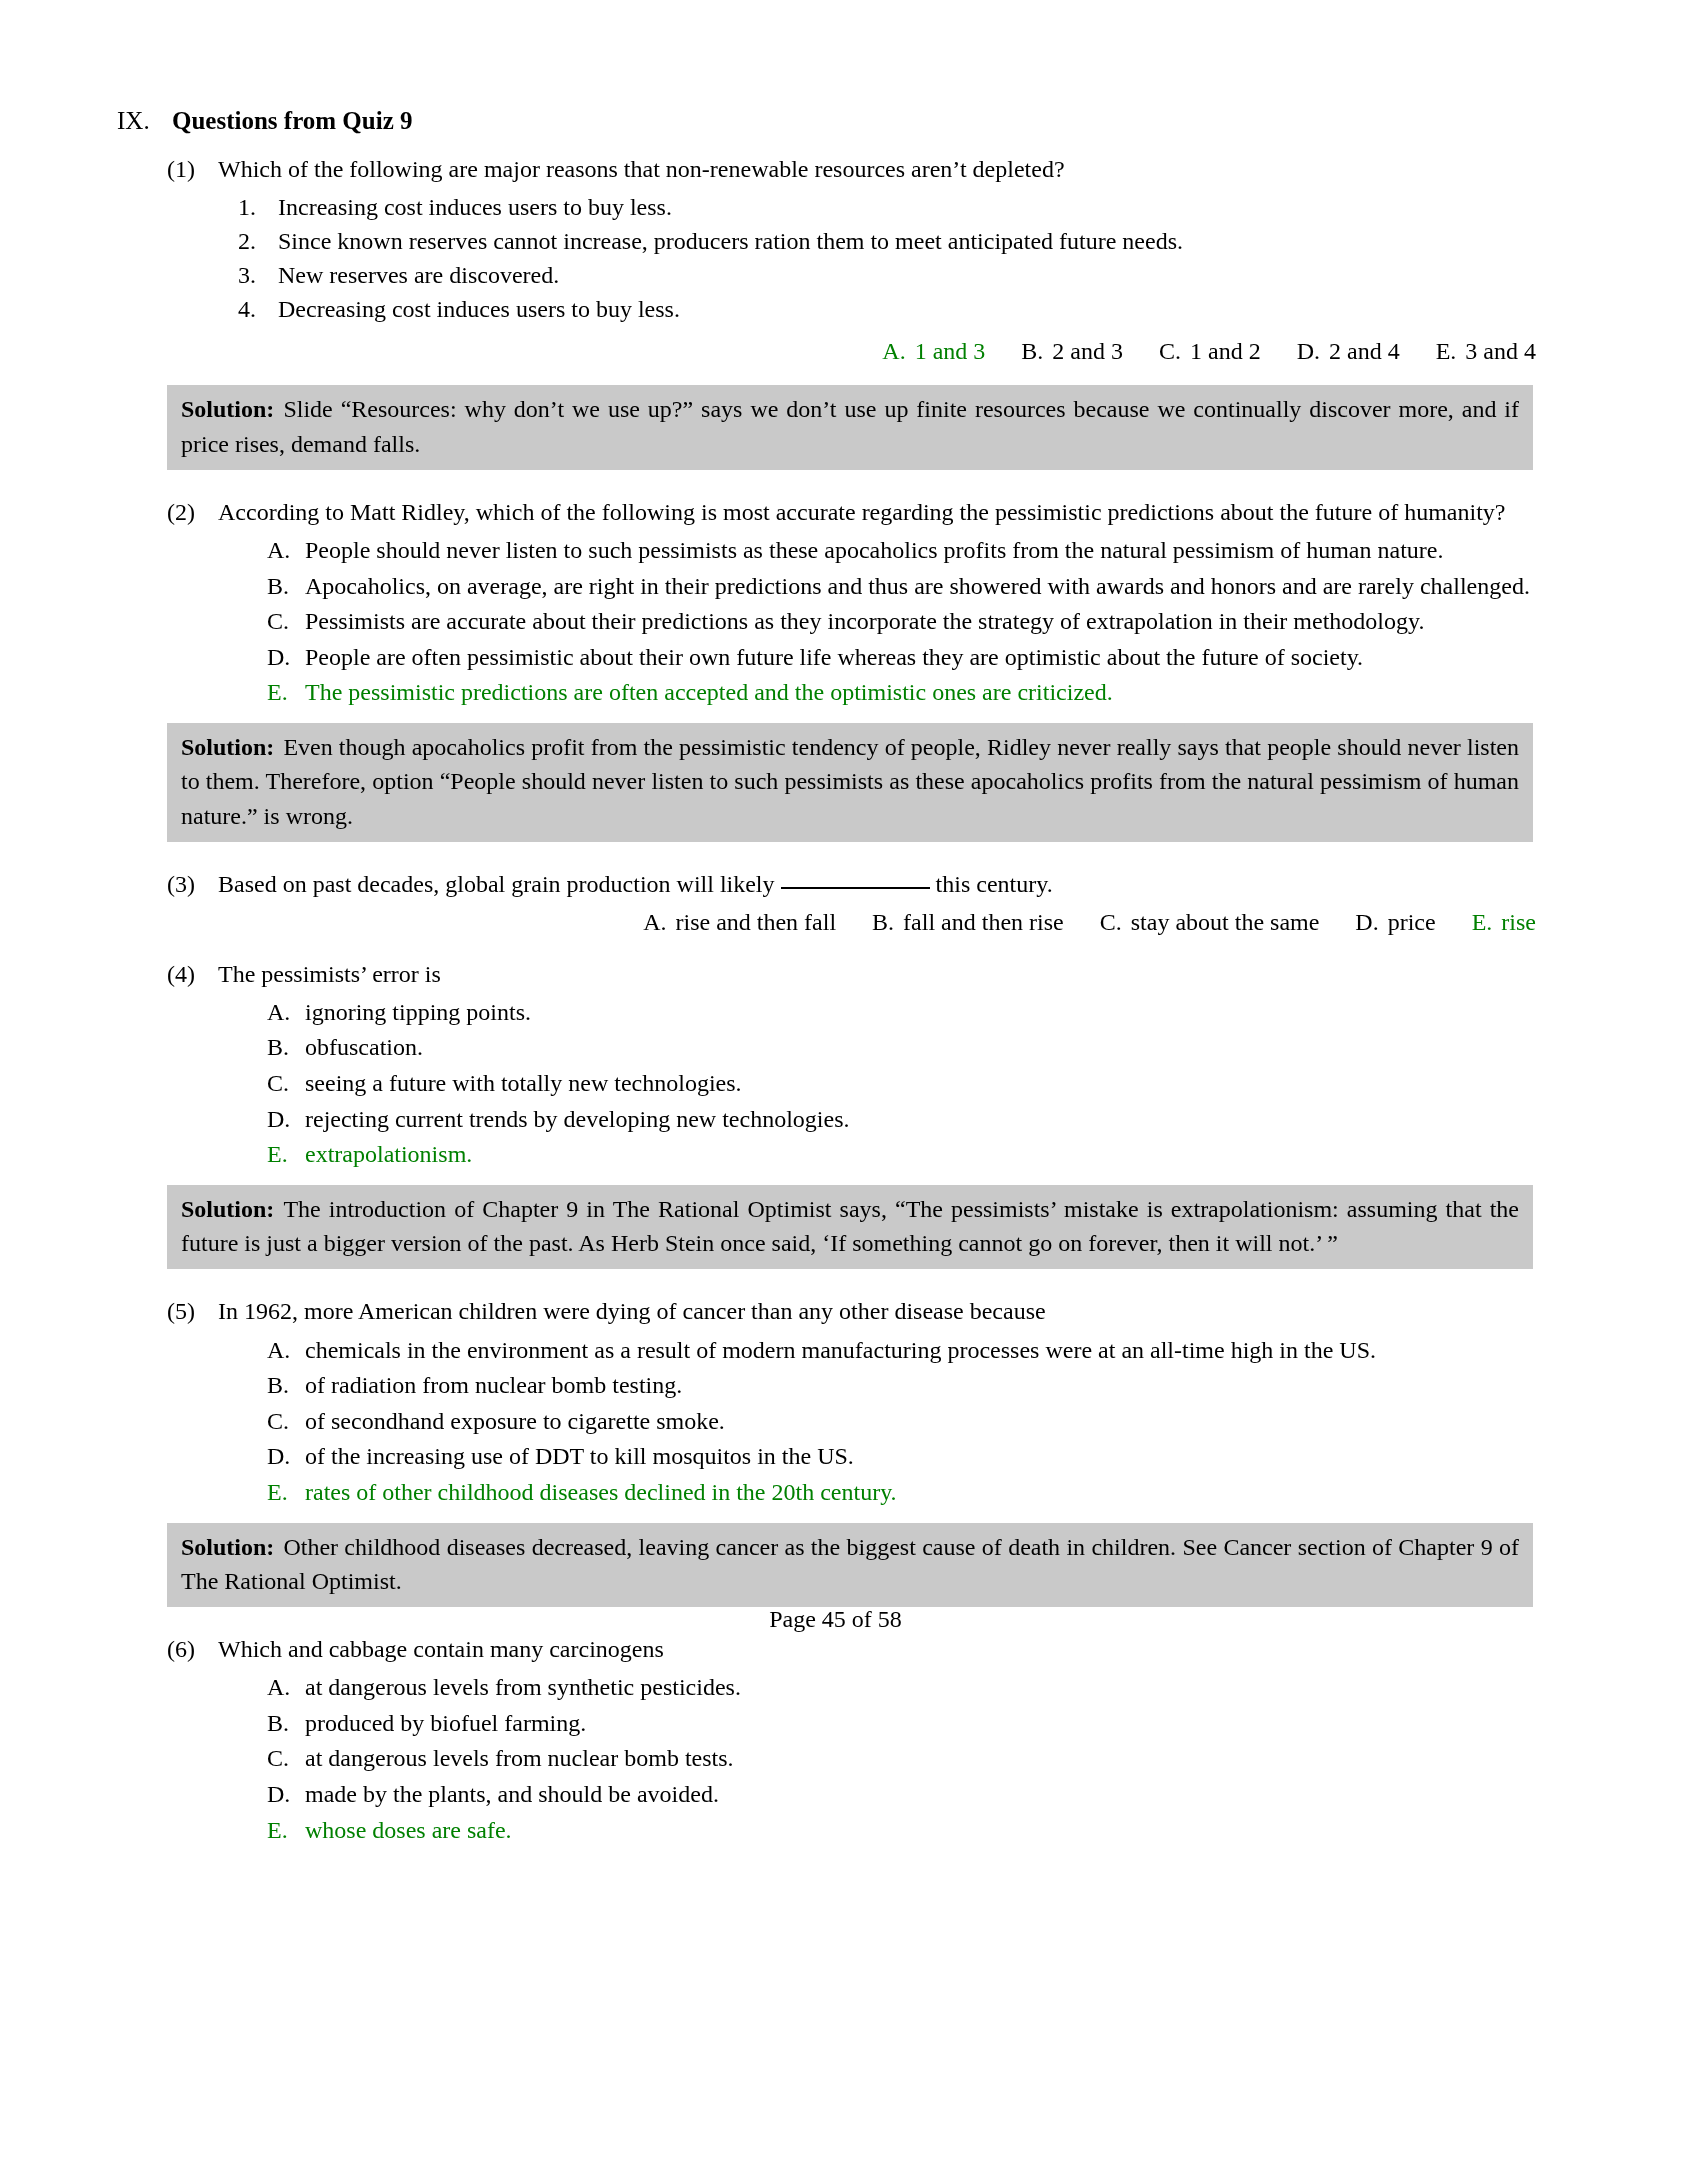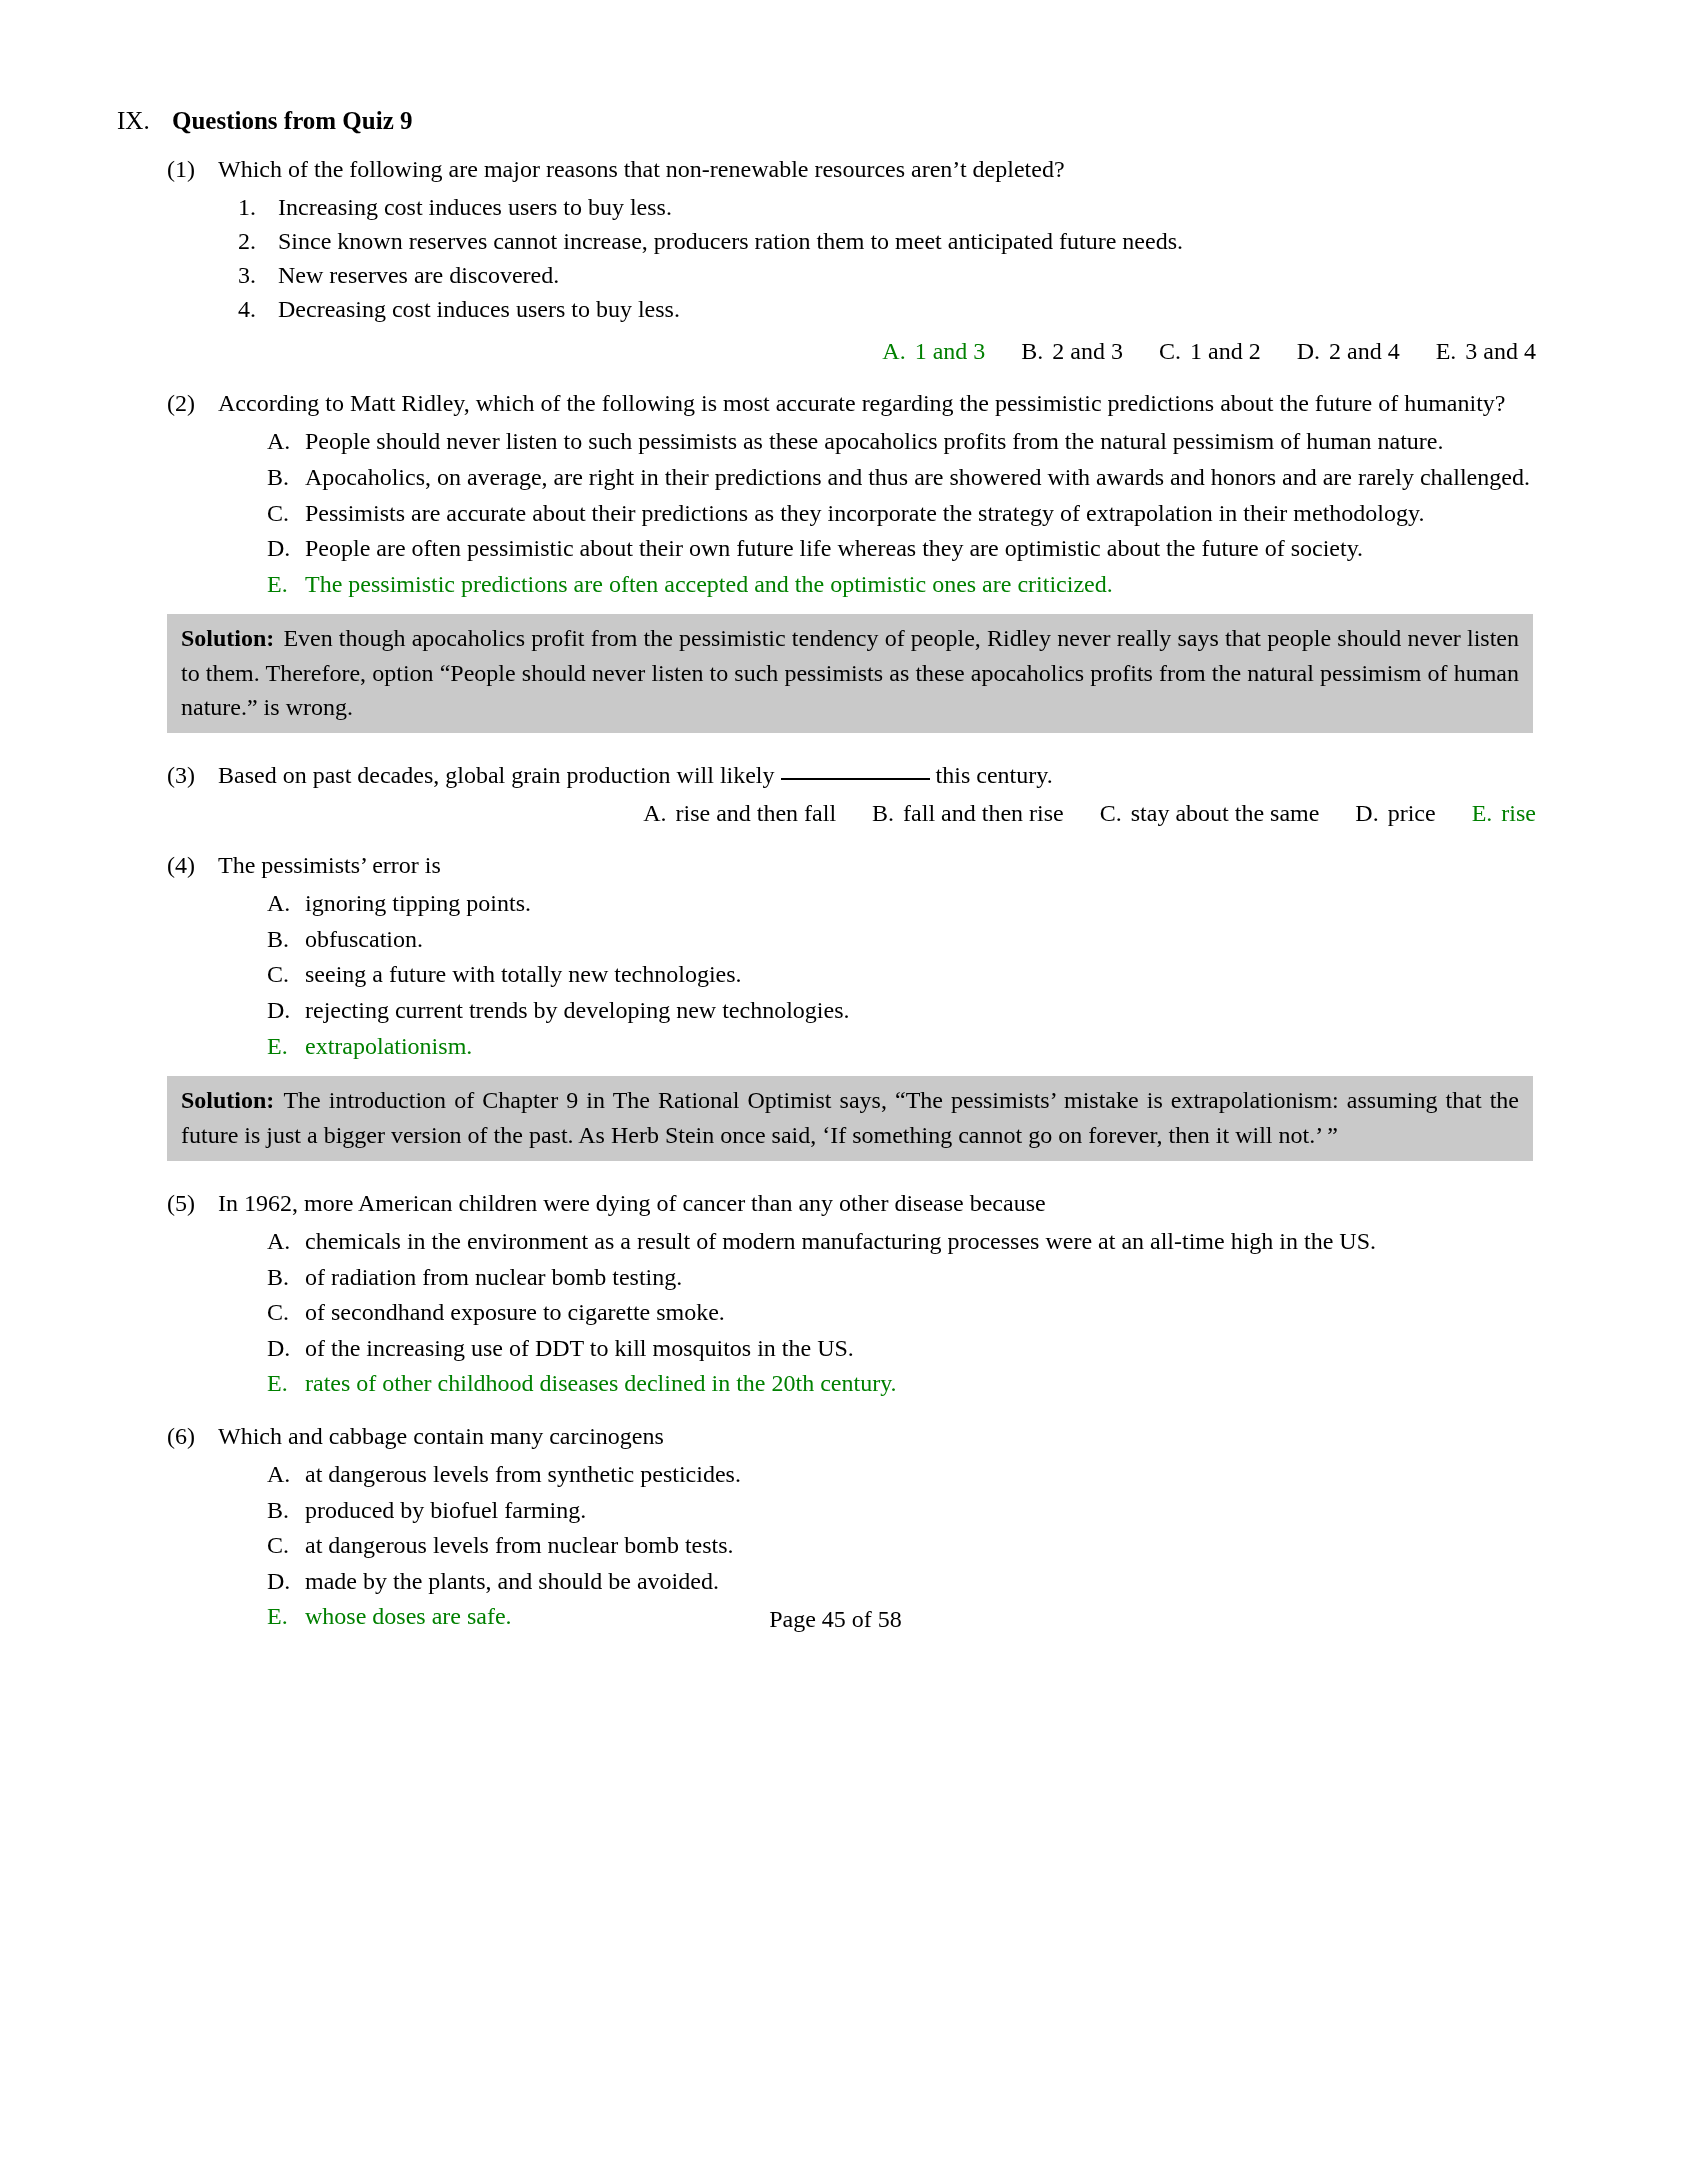--- a/index.html
+++ b/index.html
@@ -187,20 +187,23 @@
         <span class="item-text">Decreasing cost induces users to buy less.</span>
       </div>
     </div>
     <div class="inline-choices">
       <span class="choice correct"><span class="ch-l">A.</span><span>1 and 3</span></span>
       <span class="choice"><span class="ch-l">B.</span><span>2 and 3</span></span>
       <span class="choice"><span class="ch-l">C.</span><span>1 and 2</span></span>
       <span class="choice"><span class="ch-l">D.</span><span>2 and 4</span></span>
       <span class="choice"><span class="ch-l">E.</span><span>3 and 4</span></span>
     </div>
+    <div class="solution">
+      <span class="sol-label">Solution:</span><span>Slide “Resources: why don’t we use up?” says we don’t use up finite resources because we continually discover more, and if price rises, demand falls.</span>
+    </div>
   </div>
 
   <div class="gap-sm"></div>
 
   <div class="question">
     <div class="q-row">
       <span class="q-label">(2)</span>
       <span class="q-text">According to Matt Ridley, which of the following is most accurate regarding the pessimistic predictions about the future of humanity?</span>
     </div>
     <div class="choicelist">
@@ -302,20 +305,23 @@
       </div>
       <div class="choice">
         <span class="ch-l">D.</span>
         <span class="ch-t">of the increasing use of DDT to kill mosquitos in the US.</span>
       </div>
       <div class="choice correct">
         <span class="ch-l">E.</span>
         <span class="ch-t">rates of other childhood diseases declined in the 20th century.</span>
       </div>
     </div>
+    <div class="solution">
+      <span class="sol-label">Solution:</span><span>Other childhood diseases decreased, leaving cancer as the biggest cause of death in children. See Cancer section of Chapter 9 of The Rational Optimist.</span>
+    </div>
   </div>
 
   <div class="gap-sm"></div>
 
   <div class="question">
     <div class="q-row">
       <span class="q-label">(6)</span>
       <span class="q-text">Which and cabbage contain many carcinogens</span>
     </div>
     <div class="choicelist">

